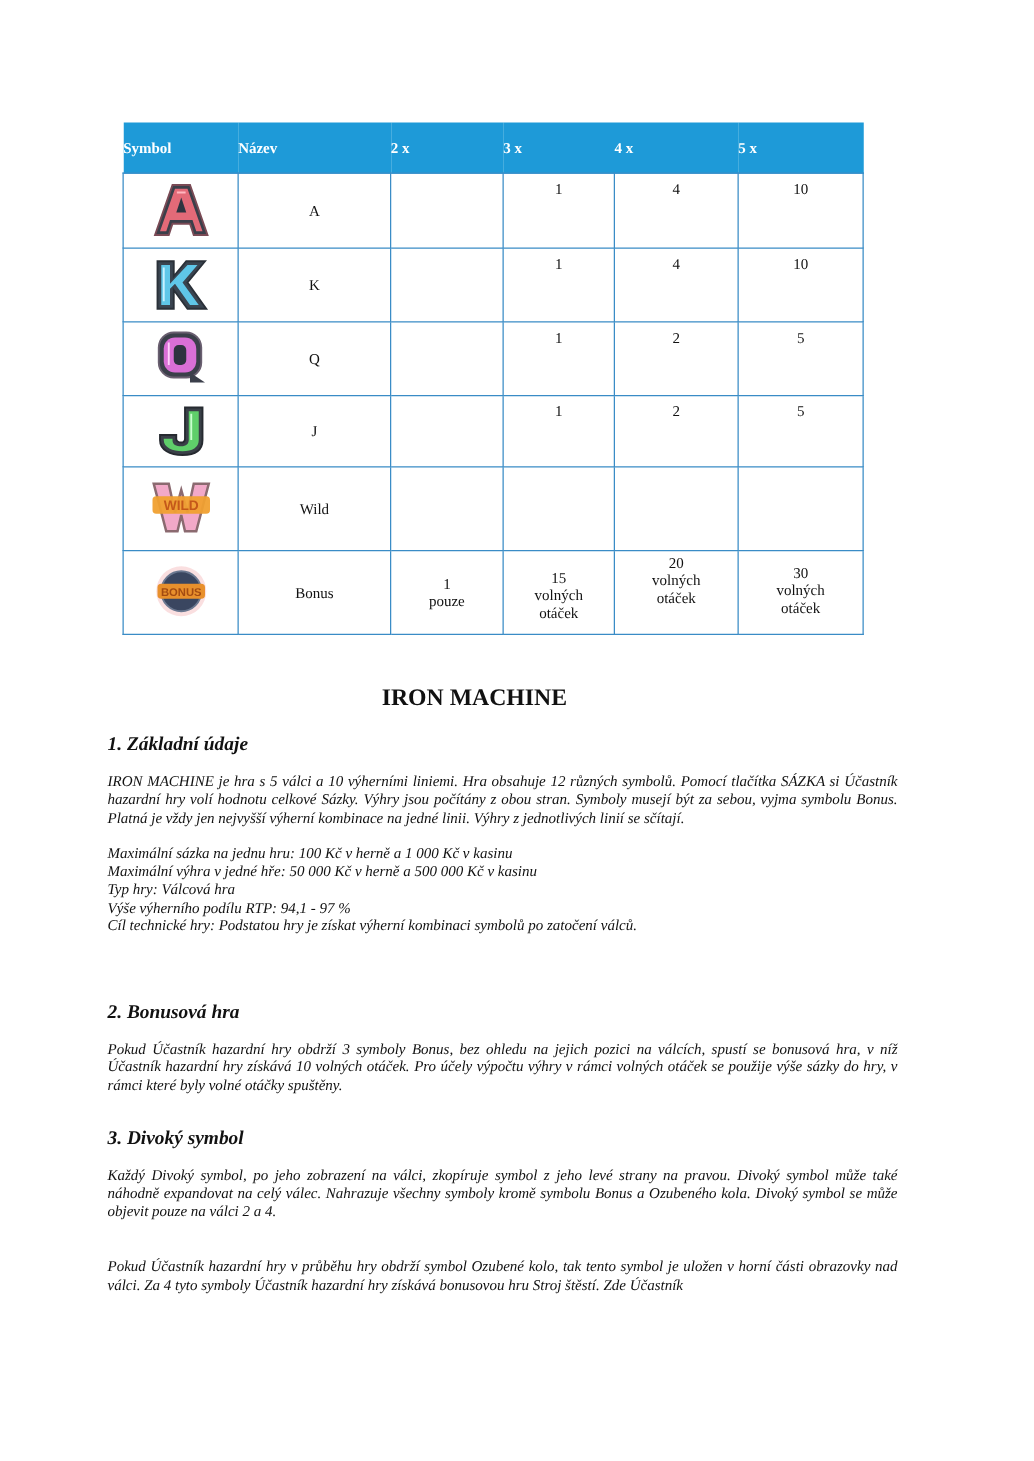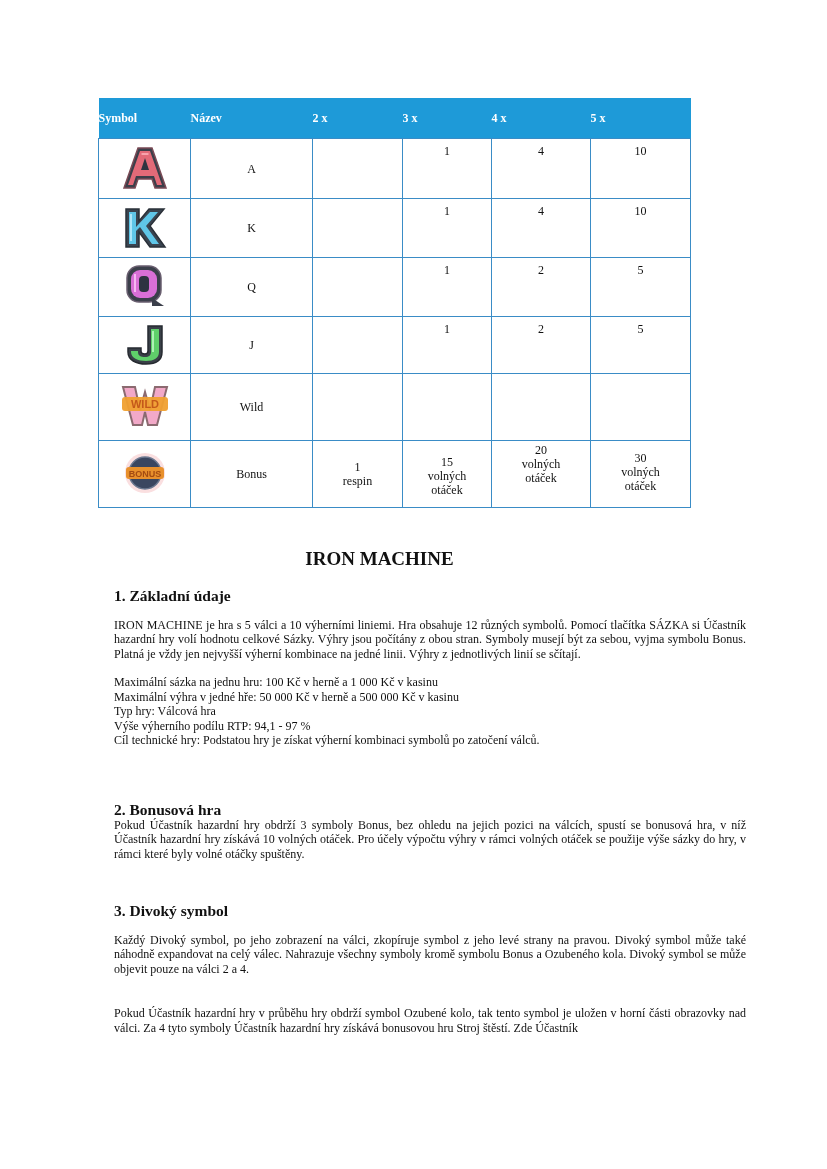--- a/index.html
+++ b/index.html
@@ -21,22 +21,22 @@
     border: 1.5px solid #3a8cc6; text-align: center; padding: 0;
     font-size: 12px; line-height: 14px;
   }
   .paytable td.top { vertical-align: top; padding-top: 5px; }
   .paytable td.mid { vertical-align: middle; }
   .sym {
     display: inline-flex; align-items: center; justify-content: center;
     width: 52px; height: 46px;
   }
   .doc {
-    position: absolute; left: 114px; width: 632px;
-    font-size: 12px; line-height: 14.5px; text-align: justify;
+    position: absolute; left: 86px; width: 632px;
+    font-size: 12px; line-height: 14.5px; text-align: justify; font-style: italic;
   }
   .title {
     position: absolute; left: 0; width: 759px; top: 548px;
     text-align: center; font-weight: bold; font-size: 19px;
   }
   h2 { margin: 0; font-size: 15.5px; font-weight: bold; }
   p { margin: 0; }
   .lines p { text-align: left; }
 </style>
 </head>
@@ -158,21 +158,21 @@
             <circle cx="25" cy="22" r="20" fill="#f6c9cc" opacity="0.6"></circle>
             <circle cx="25" cy="22" r="16" fill="#3a4660" stroke="#6b7890" stroke-width="1.5"></circle>
             <rect x="6" y="16" width="38" height="12" rx="3" fill="#e8902c"></rect>
             <text x="25" y="26" text-anchor="middle" font-family="Liberation Sans, sans-serif" font-weight="bold" font-size="9" fill="#a34b12">BONUS</text>
           </svg>
         </span>
       </td>
       <td class="mid">Bonus</td>
       <td class="mid">
         <div>1</div>
-        <div>respin</div>
+        <div>pouze</div>
       </td>
       <td class="top" style="padding-top:14px">
         <div>15</div>
         <div>volných</div>
         <div>otáček</div>
       </td>
       <td class="top" style="padding-top:2px">
         <div>20</div>
         <div>volných</div>
         <div>otáček</div>
@@ -195,21 +195,21 @@
     <p>Maximální sázka na jednu hru: 100 Kč v herně a 1 000 Kč v kasinu</p>
     <p>Maximální výhra v jedné hře: 50 000 Kč v herně a 500 000 Kč v kasinu</p>
     <p>Typ hry: Válcová hra</p>
     <p>Výše výherního podílu RTP: 94,1 - 97 %</p>
     <p>Cíl technické hry: Podstatou hry je získat výherní kombinaci symbolů po zatočení válců.</p>
   </div>
 </div>
 
 <div class="doc" style="top:803px">
   <h2>2. Bonusová hra</h2>
-  <p style="">Pokud Účastník hazardní hry obdrží 3 symboly Bonus, bez ohledu na jejich pozici na válcích, spustí se bonusová hra, v níž Účastník hazardní hry získává 10 volných otáček. Pro účely výpočtu výhry v rámci volných otáček se použije výše sázky do hry, v rámci které byly volné otáčky spuštěny.</p>
+  <p style="margin-top:14px">Pokud Účastník hazardní hry obdrží 3 symboly Bonus, bez ohledu na jejich pozici na válcích, spustí se bonusová hra, v níž Účastník hazardní hry získává 10 volných otáček. Pro účely výpočtu výhry v rámci volných otáček se použije výše sázky do hry, v rámci které byly volné otáčky spuštěny.</p>
 </div>
 
 <div class="doc" style="top:904px">
   <h2>3. Divoký symbol</h2>
   <p style="margin-top:14px">Každý Divoký symbol, po jeho zobrazení na válci, zkopíruje symbol z jeho levé strany na pravou. Divoký symbol může také náhodně expandovat na celý válec. Nahrazuje všechny symboly kromě symbolu Bonus a Ozubeného kola. Divoký symbol se může objevit pouze na válci 2 a 4.</p>
 </div>
 
 <div class="doc" style="top:1005px">
   <p style="margin-top:1px">Pokud Účastník hazardní hry v průběhu hry obdrží symbol Ozubené kolo, tak tento symbol je uložen v horní části obrazovky nad válci. Za 4 tyto symboly Účastník hazardní hry získává bonusovou hru Stroj štěstí. Zde Účastník</p>
 </div>

